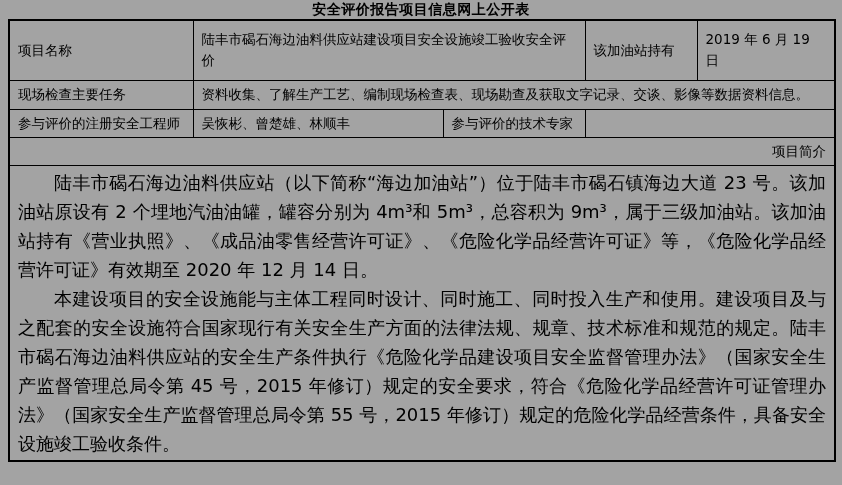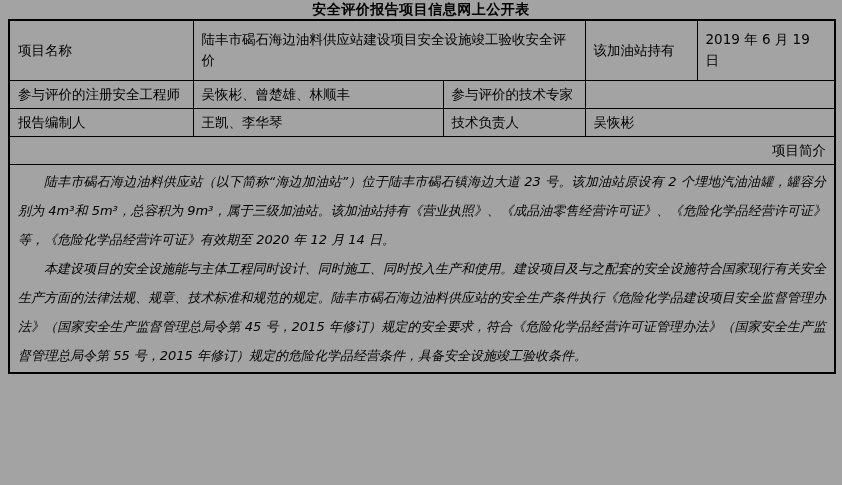--- a/index.html
+++ b/index.html
@@ -44,24 +44,23 @@
     line-height: 1.55;
   }
   td.center { text-align: right; }
   td.para-cell {
     padding: 4px 9px 6px 9px;
     vertical-align: top;
   }
   .para-cell p {
     margin: 0;
     text-indent: 2em;
-    font-size: 13px;
+    font-size: 18px;
     line-height: 29px;
     text-align: justify;
-    font-style: italic;
   }
 </style>
 </head>
 <body>
 
 <div class="page">
 
   <div class="doc-title">安全评价报告项目信息网上公开表</div>
 
   <table class="info-table">
@@ -75,35 +74,33 @@
 
     <tbody>
         <tr style="height:60px">
       <td>项目名称</td>
       <td colspan="2">陆丰市碣石海边油料供应站建设项目安全设施竣工验收安全评价</td>
       <td>该加油站持有</td>
       <td>2019 年 6 月 19 日</td>
     </tr>
 
 
+    <tr style="height:29px">
+      <td>现场检查主要任务</td>
+      <td colspan="4">资料收集、了解生产工艺、编制现场检查表、现场勘查及获取文字记录、交谈、影像等数据资料信息。</td>
+    </tr>
 
     <tr style="height:28px">
       <td>参与评价的注册安全工程师</td>
       <td>吴恢彬、曾楚雄、林顺丰</td>
       <td>参与评价的技术专家</td>
       <td colspan="2"></td>
     </tr>
 
 
-    <tr style="height:28px">
-      <td>报告编制人</td>
-      <td>王凯、李华琴</td>
-      <td>技术负责人</td>
-      <td colspan="2">吴恢彬</td>
-    </tr>
 
 
     <tr style="height:28px">
       <td colspan="5" class="center">项目简介</td>
     </tr>
 
     <tr style="height:202px">
       <td colspan="5" class="para-cell">
         <p>陆丰市碣石海边油料供应站（以下简称“海边加油站”）位于陆丰市碣石镇海边大道 23 号。该加油站原设有 2 个埋地汽油油罐，罐容分别为 4m³和 5m³，总容积为 9m³，属于三级加油站。该加油站持有《营业执照》、《成品油零售经营许可证》、《危险化学品经营许可证》等，《危险化学品经营许可证》有效期至 2020 年 12 月 14 日。</p>
         <p>本建设项目的安全设施能与主体工程同时设计、同时施工、同时投入生产和使用。建设项目及与之配套的安全设施符合国家现行有关安全生产方面的法律法规、规章、技术标准和规范的规定。陆丰市碣石海边油料供应站的安全生产条件执行《危险化学品建设项目安全监督管理办法》（国家安全生产监督管理总局令第 45 号，2015 年修订）规定的安全要求，符合《危险化学品经营许可证管理办法》（国家安全生产监督管理总局令第 55 号，2015 年修订）规定的危险化学品经营条件，具备安全设施竣工验收条件。</p>

